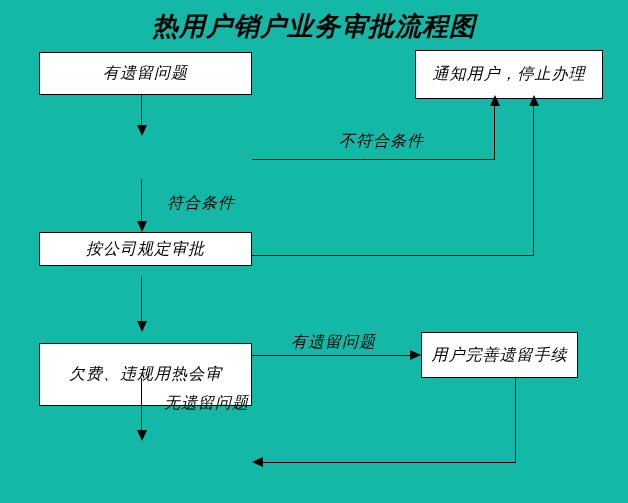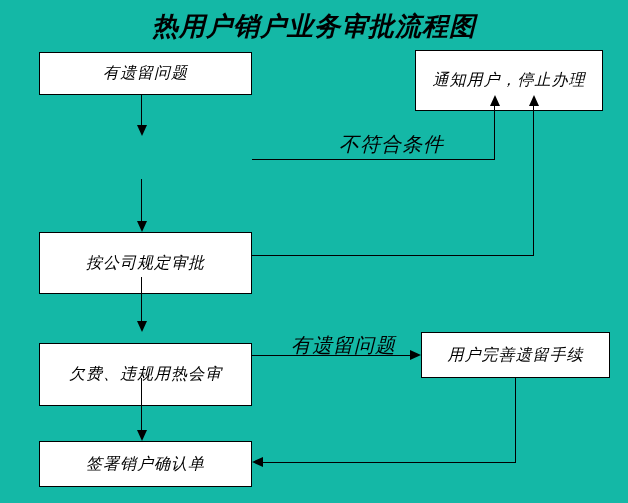--- a/index.html
+++ b/index.html
@@ -36,30 +36,30 @@
     align-items: center;
     justify-content: center;
     font-size: 16px;
     letter-spacing: 1px;
     color: #000000;
     box-sizing: border-box;
   }
   
   .n-accept   { left: 39px;  top: 52px;  width: 213px; height: 43px; }
   .n-survey   { left: 39px;  top: 136px; width: 213px; height: 43px; }
-  .n-approve  { left: 39px;  top: 232px; width: 213px; height: 62px; }
+  .n-approve  { left: 39px;  top: 232px; width: 213px; height: 34px; }
   .n-review   { left: 39px;  top: 343px; width: 213px; height: 63px; }
   .n-sign     { left: 39px;  top: 441px; width: 213px; height: 46px; }
   
-  .n-notify   { left: 415px; top: 50px;  width: 188px; height: 61px; }
-  .n-complete { left: 421px; top: 332px; width: 189px; height: 46px; }
+  .n-notify   { left: 415px; top: 50px;  width: 188px; height: 49px; }
+  .n-complete { left: 421px; top: 332px; width: 157px; height: 46px; }
 
   .edge-label {
     position: absolute;
-    font-size: 20px;
+    font-size: 16px;
     letter-spacing: 1px;
     color: #000000;
     white-space: nowrap;
   }
   .l-qualified     { left: 167px; top: 193px; }
   .l-passed        { left: 167px; top: 296px; }
   .l-no-issues     { left: 164px; top: 393px; }
   .l-not-qualified { left: 339px; top: 131px; }
   .l-failed        { left: 338px; top: 220px; }
   .l-has-issues    { left: 291px; top: 332px; }
@@ -122,26 +122,27 @@
 </head>
 <body>
 
 <div id="canvas">
 
   <div class="title">热用户销户业务审批流程图</div>
 
   <div class="node n-accept">有遗留问题</div>
   <div class="node n-approve">按公司规定审批</div>
   <div class="node n-review">欠费、违规用热会审</div>
-  <div class="node n-sign">签署销户确认单</div>
   <div class="node n-notify">通知用户，停止办理</div>
   <div class="node n-complete">用户完善遗留手续</div>
 
+  <div class="edge-label l-qualified">符合条件</div>
   <div class="edge-label l-not-qualified">不符合条件</div>
   <div class="edge-label l-has-issues">有遗留问题</div>
+  <div class="edge-label l-no-issues">无遗留问题</div>
 
   <div class="line v1"></div>
   <div class="arrow a-down a-v1"></div>
 
   <div class="line v2"></div>
   <div class="arrow a-down a-v2"></div>
 
   <div class="line v3"></div>
   <div class="arrow a-down a-v3"></div>
 

